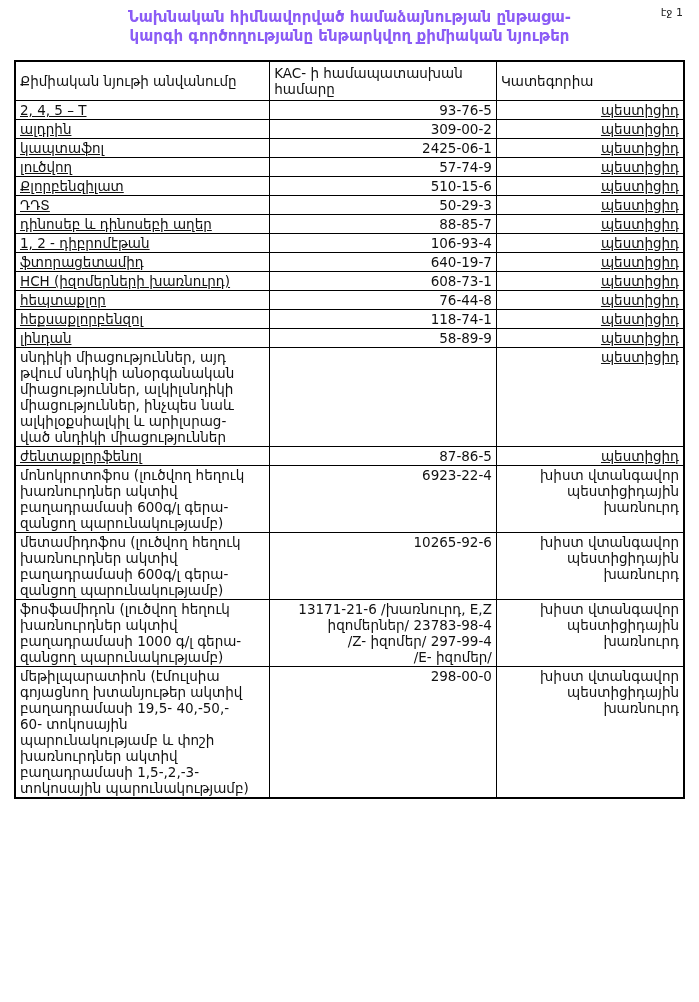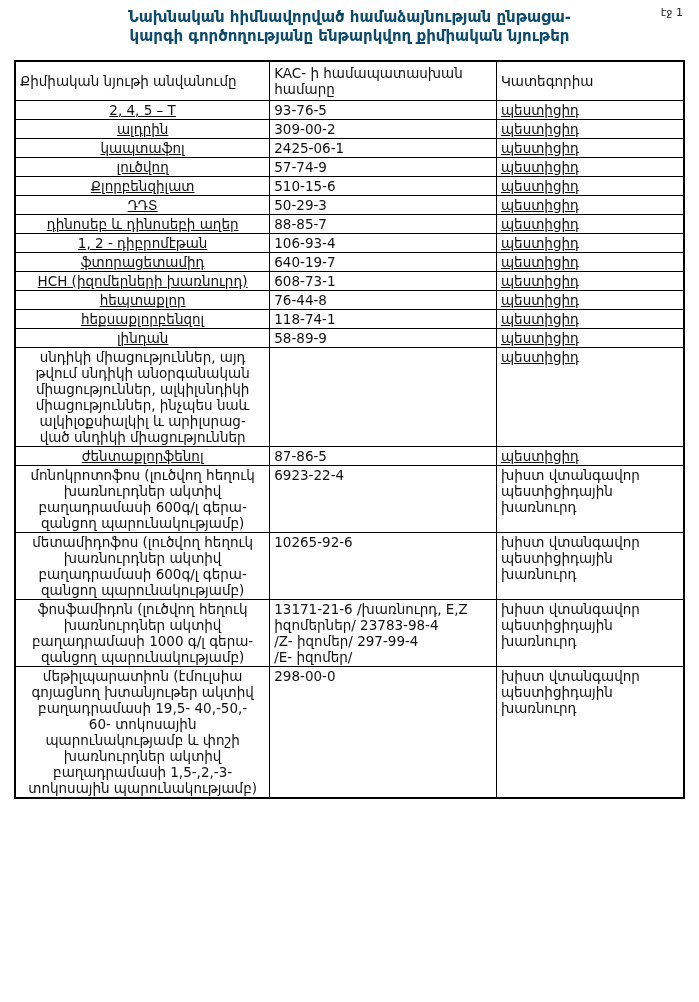--- a/index.html
+++ b/index.html
@@ -37,21 +37,21 @@
     letter-spacing: 5px;
     color: #111;
   }
   .doc-subtitle {
     text-align: center;
     font-weight: bold;
     font-size: 15px;
     line-height: 19px;
     white-space: pre-line;
     margin: 0 40px 14px 40px;
-    color: #0c4a6e;
+    color: #8b5cf6;
   }
   table.chem-table {
     border-collapse: collapse;
     margin-left: 14px;
     width: 671px;
     table-layout: fixed;
     border: 2px solid #000;
   }
   .chem-table th,
   .chem-table td {
@@ -66,23 +66,23 @@
   .chem-table th {
     font-weight: normal;
     vertical-align: middle;
     padding: 3px 4px;
   }
   .col-w-name { width: 254px; }
   .col-w-cas  { width: 226px; }
   .col-w-cat  { width: 187px; }
   th.h-name { text-align: left; }
   th.h-cas, th.h-cat { text-align: left; }
-  td.col-name { text-align: center; margin-left: 37px; }
-  td.col-cas  { text-align: left; }
-  td.col-cat  { text-align: left; }
+  td.col-name { text-align: left; margin-left: 37px; }
+  td.col-cas  { text-align: right; }
+  td.col-cat  { text-align: right; }
   .u { text-decoration: underline; }
 </style>
 </head>
 <body>
 
 <div class="page">
 
   <div class="corner-label">էջ 1</div>
 
 

